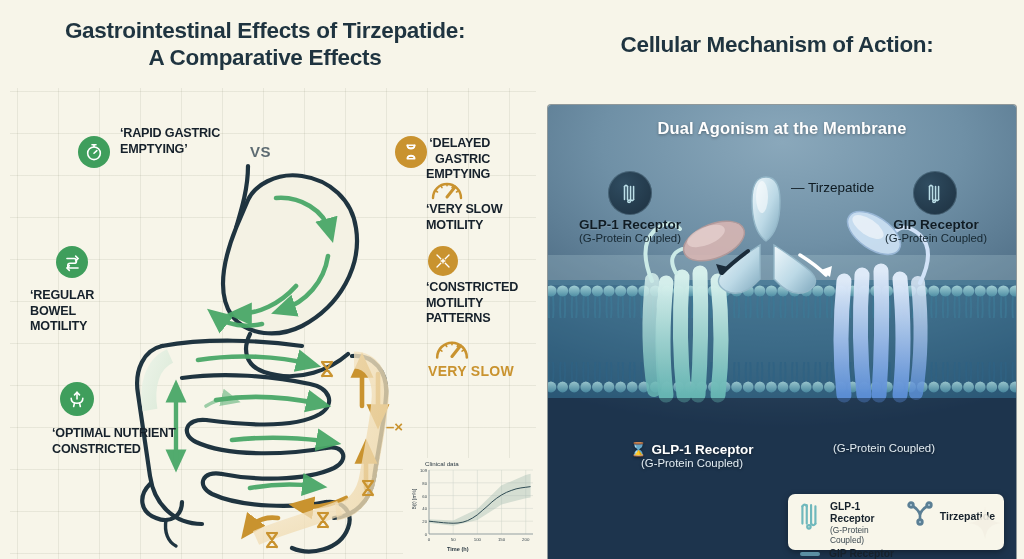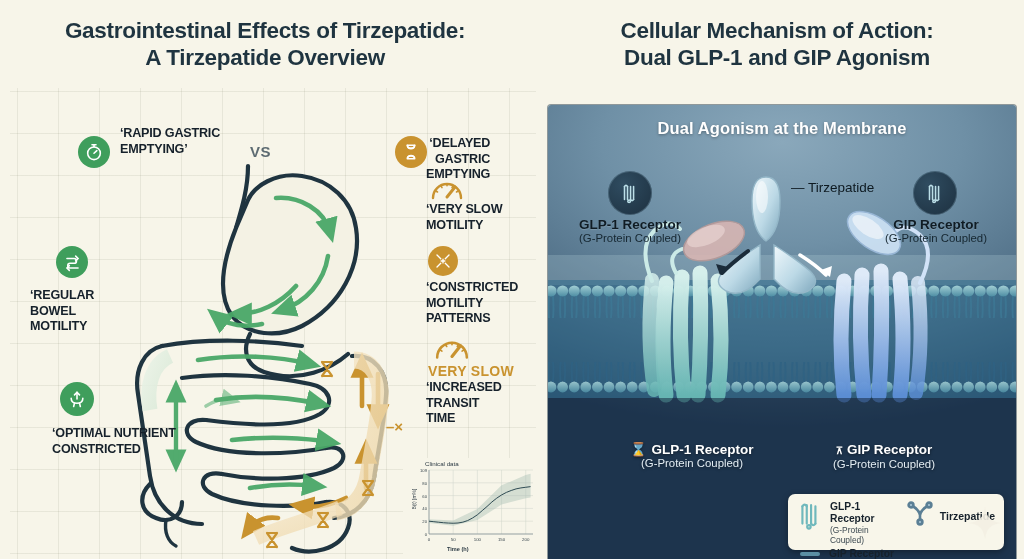--- a/index.html
+++ b/index.html
@@ -96,25 +96,24 @@
   .lg-tz { color:#16212b; font-weight:bold; font-size:10.5px; }
 
   .sparkle { position:absolute; }
 </style>
 </head>
 <body>
 
 <div class="title-row">
   <div class="title-cell left">
     <div class="title-line">Gastrointestinal Effects of Tirzepatide:</div>
-    <div class="title-line">A Tirzepatide Overview</div>
+    <div class="title-line">A Comparative Effects</div>
   </div>
   <div class="title-cell right">
     <div class="title-line">Cellular Mechanism of Action:</div>
-    <div class="title-line">Dual GLP-1 and GIP Agonism</div>
   </div>
 </div>
 
 <div id="left-panel">
 
   <svg width="526" height="471" viewBox="0 0 526 471" style="position:absolute;left:0;top:0">
     <defs>
       <linearGradient id="grnFill" x1="0" y1="0" x2="1" y2="1">
         <stop offset="0%" stop-color="#e8f2e6"></stop>
           <stop offset="100%" stop-color="#d5e7d4"></stop>
@@ -282,25 +281,20 @@
   </div>
 
   <div class="gauge-ico" style="left:424px;top:248px;">
     <svg width="36" height="26" viewBox="0 0 34 24" fill="none" stroke="#c9932f" stroke-width="2.4" stroke-linecap="round">
         <path d="M3 20a14 14 0 0 1 28 0"></path>
       <path d="M17 19L25 9" stroke-width="3"></path>
       <path d="M6 13l1.5 1M11 8l1 1.6M17 6v1.8M23 8l-1 1.6M28 13l-1.5 1" stroke-width="1.6"></path>
       </svg>
   </div>
   <div class="gi-label amber-small" style="left:418px;top:276px;">VERY SLOW</div>
-  <div class="gi-label" style="left:416px;top:292px;">
-    <div>‘INCREASED</div>
-    <div>TRANSIT</div>
-    <div>TIME</div>
-  </div>
 </div>
 
 <div id="mini-chart">
   <div class="mc-title">Clinical data</div>
   <div class="mc-ylab">B(t) [m%]</div>
   <div class="mc-xlab">Time (h)</div>
   <svg id="mc-svg" width="133" height="101" viewBox="0 0 133 101">
       <line x1="26" y1="76" x2="130" y2="76" stroke="#cfd4cb" stroke-width="0.5"></line>
       <text x="24" y="78" text-anchor="end" font-size="4.2" fill="#3a474f">0</text>
       <line x1="26" y1="63.2" x2="130" y2="63.2" stroke="#cfd4cb" stroke-width="0.5"></line>
@@ -604,23 +598,20 @@
   <div class="tz-label" style="left:243px;top:75px;">— Tirzepatide</div>
 
   <div class="rcap light" style="left:34px;top:337px;width:220px;">
     <div class="l1">
       <span style="margin-right:4px;">⌛</span><span>GLP-1 Receptor</span>
     </div>
     <div class="l2">(G-Protein Coupled)</div>
   </div>
 
   <div class="rcap light" style="left:226px;top:337px;width:220px;">
-    <div class="l1">
-      <span style="margin-right:4px;font-size:10px;">⊼</span><span>GIP Receptor</span>
-    </div>
     <div class="l2">(G-Protein Coupled)</div>
   </div>
 
   <div id="legend-card">
     <div class="lg-row">
       <span style="margin-right:7px;">
         <svg width="26" height="30" viewBox="0 0 24 26" fill="none" stroke="#6fb8bc" stroke-width="2" stroke-linecap="round">
             <path d="M5 4v16M9 3v17M13 3v17M17 4v16"></path>
           <path d="M5 4q2-3 4 0M13 20q2 3 4 0"></path>
             <circle cx="11" cy="23" r="1.6"></circle>

